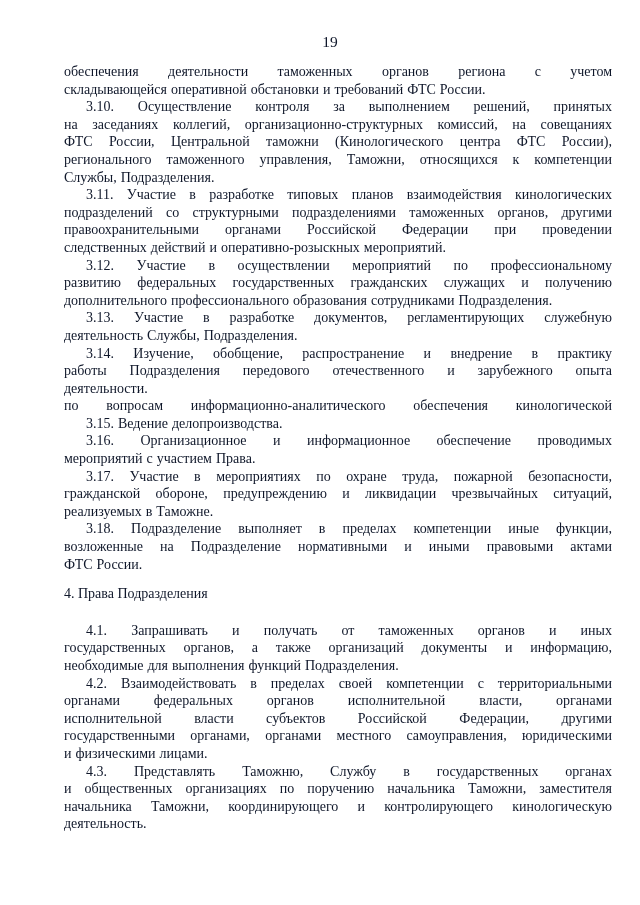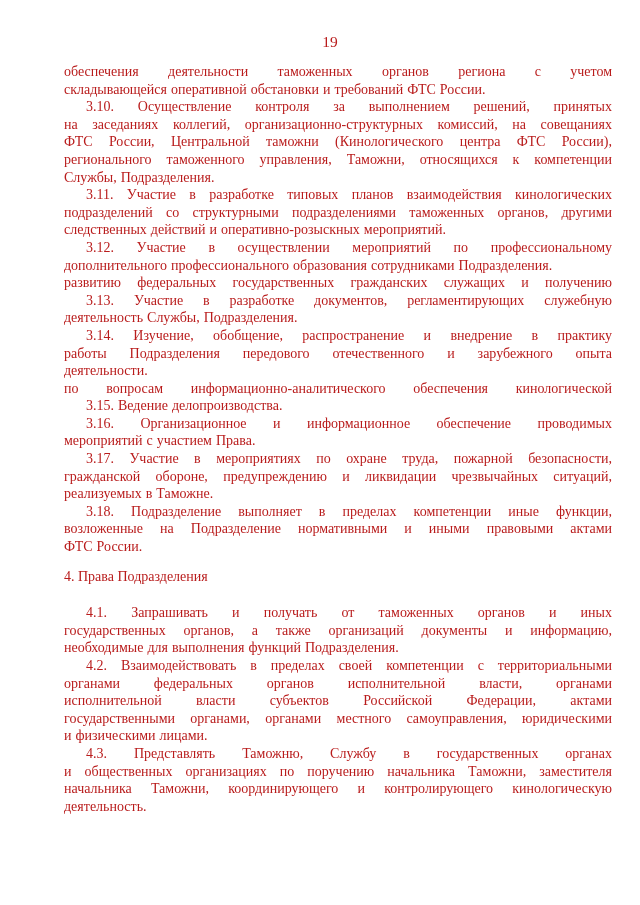--- a/index.html
+++ b/index.html
@@ -4,21 +4,21 @@
 <style>
   html, body { margin: 0; padding: 0; }
   body { background: #ffffff; }
   .page {
     position: relative;
     width: 640px;
     height: 905px;
     background: #ffffff;
     overflow: hidden;
     font-family: "Liberation Serif", "DejaVu Serif", serif;
-    color: #b91c1c;
+    color: #0f172a;
   }
   .page-number {
     position: absolute;
     top: 33px;
     left: 56px;
     width: 548px;
     text-align: center;
     font-size: 15.5px;
     line-height: 17.6px;
   }
@@ -61,26 +61,27 @@
       <div class="para">
         <div class="line ind">3.10. Осуществление контроля за выполнением решений, принятых</div>
         <div class="line">на заседаниях коллегий, организационно-структурных комиссий, на совещаниях</div>
         <div class="line">ФТС России, Центральной таможни (Кинологического центра ФТС России),</div>
         <div class="line">регионального таможенного управления, Таможни, относящихся к компетенции</div>
         <div class="line last">Службы, Подразделения.</div>
       </div>
       <div class="para">
         <div class="line ind">3.11. Участие в разработке типовых планов взаимодействия кинологических</div>
         <div class="line">подразделений со структурными подразделениями таможенных органов, другими</div>
+        <div class="line">правоохранительными органами Российской Федерации при проведении</div>
         <div class="line last">следственных действий и оперативно-розыскных мероприятий.</div>
       </div>
       <div class="para">
         <div class="line ind">3.12. Участие в осуществлении мероприятий по профессиональному</div>
+        <div class="line">развитию федеральных государственных гражданских служащих и получению</div>
         <div class="line last">дополнительного профессионального образования сотрудниками Подразделения.</div>
-        <div class="line">развитию федеральных государственных гражданских служащих и получению</div>
       </div>
       <div class="para">
         <div class="line ind">3.13. Участие в разработке документов, регламентирующих служебную</div>
         <div class="line last">деятельность Службы, Подразделения.</div>
       </div>
       <div class="para">
         <div class="line ind">3.14. Изучение, обобщение, распространение и внедрение в практику</div>
         <div class="line">работы Подразделения передового отечественного и зарубежного опыта</div>
         <div class="line last">деятельности.</div>
         <div class="line">по вопросам информационно-аналитического обеспечения кинологической</div>
@@ -104,21 +105,21 @@
       </div>
       <div class="heading">4. Права Подразделения</div>
       <div class="para">
         <div class="line ind">4.1. Запрашивать и получать от таможенных органов и иных</div>
         <div class="line">государственных органов, а также организаций документы и информацию,</div>
         <div class="line last">необходимые для выполнения функций Подразделения.</div>
       </div>
       <div class="para">
         <div class="line ind">4.2. Взаимодействовать в пределах своей компетенции с территориальными</div>
         <div class="line">органами федеральных органов исполнительной власти, органами</div>
-        <div class="line">исполнительной власти субъектов Российской Федерации, актами</div>
+        <div class="line">исполнительной власти субъектов Российской Федерации, другими</div>
         <div class="line">государственными органами, органами местного самоуправления, юридическими</div>
         <div class="line last">и физическими лицами.</div>
       </div>
       <div class="para">
         <div class="line ind">4.3. Представлять Таможню, Службу в государственных органах</div>
         <div class="line">и общественных организациях по поручению начальника Таможни, заместителя</div>
         <div class="line">начальника Таможни, координирующего и контролирующего кинологическую</div>
         <div class="line last">деятельность.</div>
       </div>
     </div>

